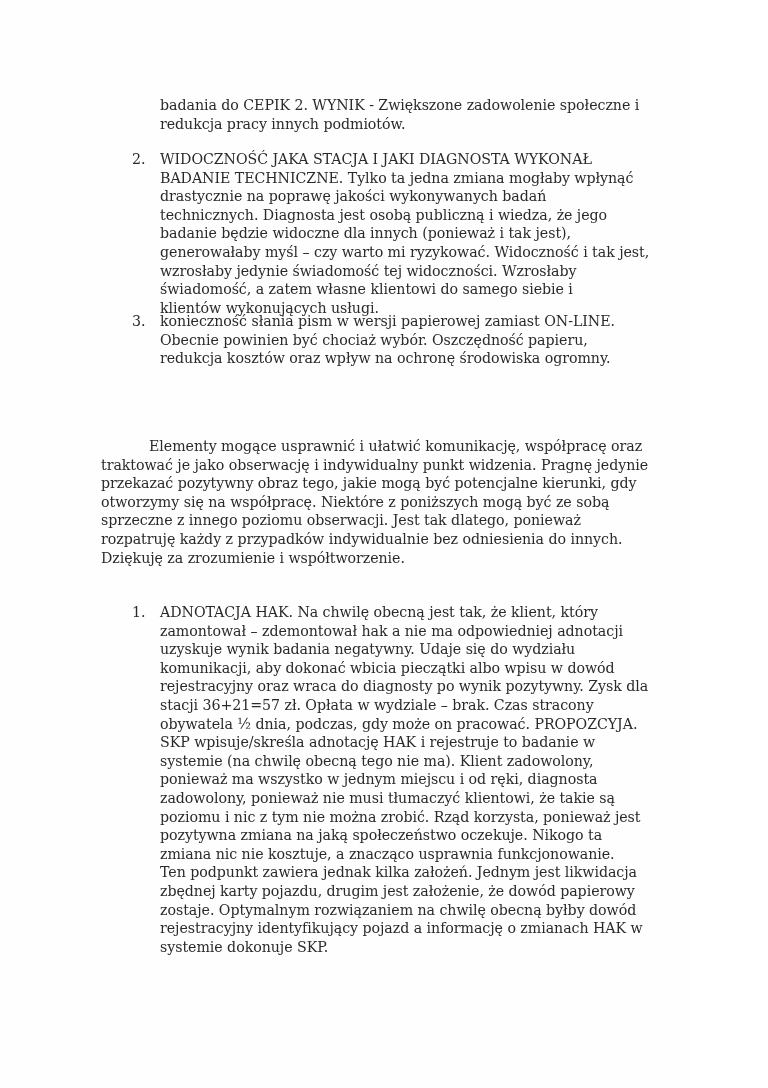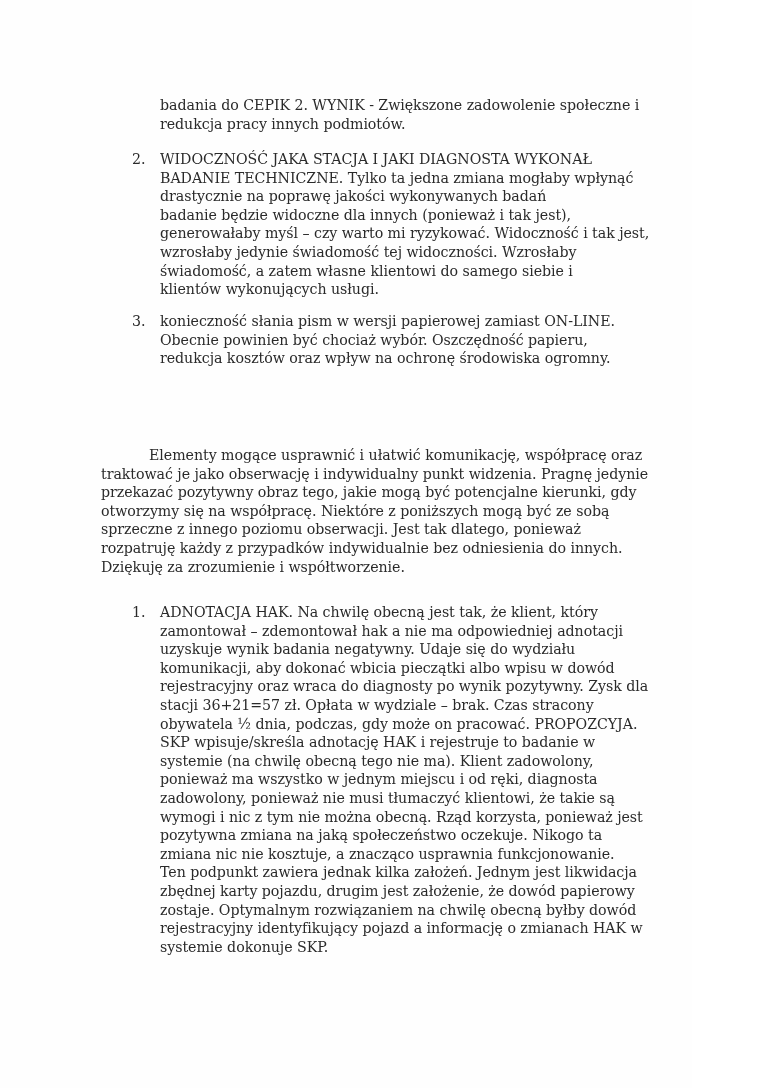--- a/index.html
+++ b/index.html
@@ -20,40 +20,41 @@
     letter-spacing: -0.05px;
   }
   .num {
     position: absolute; font-size: 14.2px; line-height: 18.6px;
   }
   #cont { left: 160px; top: 96px; }
   #item2 { left: 160px; top: 150px; }
   #item2 .num { left: -28px; top: 0; }
   #item3 { left: 160px; top: 312px; }
   #item3 .num { left: -28px; top: 0; }
-  #para { left: 101px; top: 437px; margin-top: 9px; }
+  #para { left: 101px; top: 437px; }
   #para .line.first { text-indent: 48px; }
   #itemA { left: 160px; top: 603px; }
   #itemA .num { left: -28px; top: 0; }
 </style>
 </head>
 <body>
 
 <div class="page">
 
   <div class="block" id="cont">
     <span class="line">badania do CEPIK 2. WYNIK - Zwiększone zadowolenie społeczne i</span>
     <span class="line">redukcja pracy innych podmiotów.</span>
   </div>
 
   <div class="block" id="item2">
     <span class="num">2.</span>
     <span class="line">WIDOCZNOŚĆ JAKA STACJA I JAKI DIAGNOSTA WYKONAŁ</span>
     <span class="line">BADANIE TECHNICZNE. Tylko ta jedna zmiana mogłaby wpłynąć</span>
     <span class="line">drastycznie na poprawę jakości wykonywanych badań</span>
+    <span class="line">technicznych. Diagnosta jest osobą publiczną i wiedza, że jego</span>
     <span class="line">badanie będzie widoczne dla innych (ponieważ i tak jest),</span>
     <span class="line">generowałaby myśl – czy warto mi ryzykować. Widoczność i tak jest,</span>
     <span class="line">wzrosłaby jedynie świadomość tej widoczności. Wzrosłaby</span>
     <span class="line">świadomość, a zatem własne klientowi do samego siebie i</span>
     <span class="line">klientów wykonujących usługi.</span>
   </div>
 
   <div class="block" id="item3">
     <span class="num">3.</span>
     <span class="line">konieczność słania pism w wersji papierowej zamiast ON-LINE.</span>
@@ -77,21 +78,21 @@
     <span class="line">zamontował – zdemontował hak a nie ma odpowiedniej adnotacji</span>
     <span class="line">uzyskuje wynik badania negatywny. Udaje się do wydziału</span>
     <span class="line">komunikacji, aby dokonać wbicia pieczątki albo wpisu w dowód</span>
     <span class="line">rejestracyjny oraz wraca do diagnosty po wynik pozytywny. Zysk dla</span>
     <span class="line">stacji 36+21=57 zł. Opłata w wydziale – brak. Czas stracony</span>
     <span class="line">obywatela ½ dnia, podczas, gdy może on pracować. PROPOZCYJA.</span>
     <span class="line">SKP wpisuje/skreśla adnotację HAK i rejestruje to badanie w</span>
     <span class="line">systemie (na chwilę obecną tego nie ma). Klient zadowolony,</span>
     <span class="line">ponieważ ma wszystko w jednym miejscu i od ręki, diagnosta</span>
     <span class="line">zadowolony, ponieważ nie musi tłumaczyć klientowi, że takie są</span>
-    <span class="line">wymogi i nic z tym nie można obecną. Rząd korzysta, ponieważ jest</span>
+    <span class="line">poziomu i nic z tym nie można zrobić. Rząd korzysta, ponieważ jest</span>
     <span class="line">pozytywna zmiana na jaką społeczeństwo oczekuje. Nikogo ta</span>
     <span class="line">zmiana nic nie kosztuje, a znacząco usprawnia funkcjonowanie.</span>
     <span class="line">Ten podpunkt zawiera jednak kilka założeń. Jednym jest likwidacja</span>
     <span class="line">zbędnej karty pojazdu, drugim jest założenie, że dowód papierowy</span>
     <span class="line">zostaje. Optymalnym rozwiązaniem na chwilę obecną byłby dowód</span>
     <span class="line">rejestracyjny identyfikujący pojazd a informację o zmianach HAK w</span>
     <span class="line">systemie dokonuje SKP.</span>
   </div>
 
 </div>

